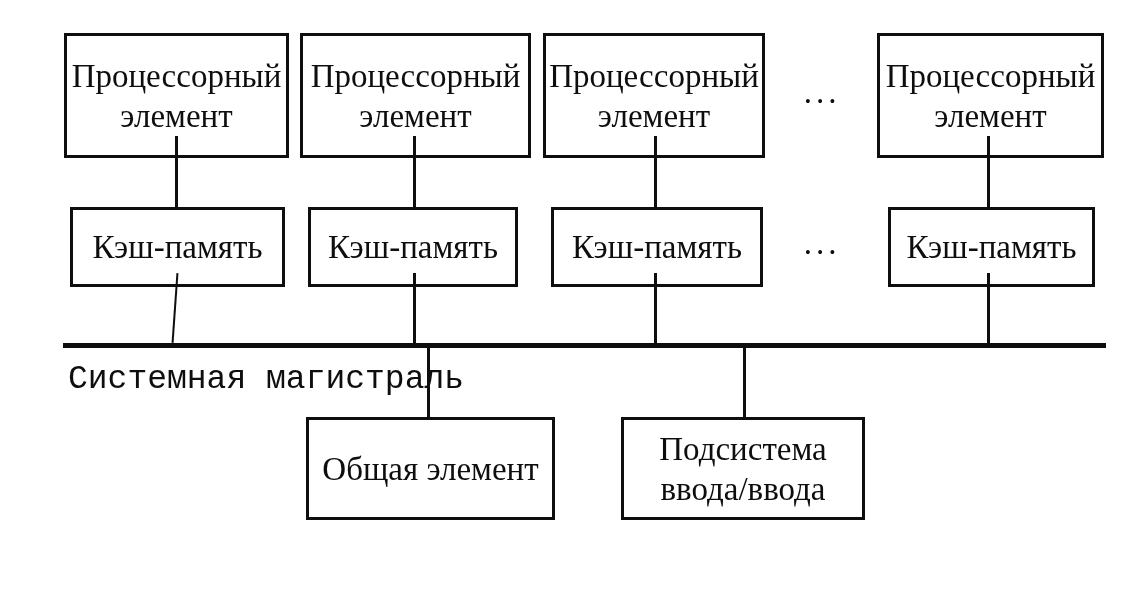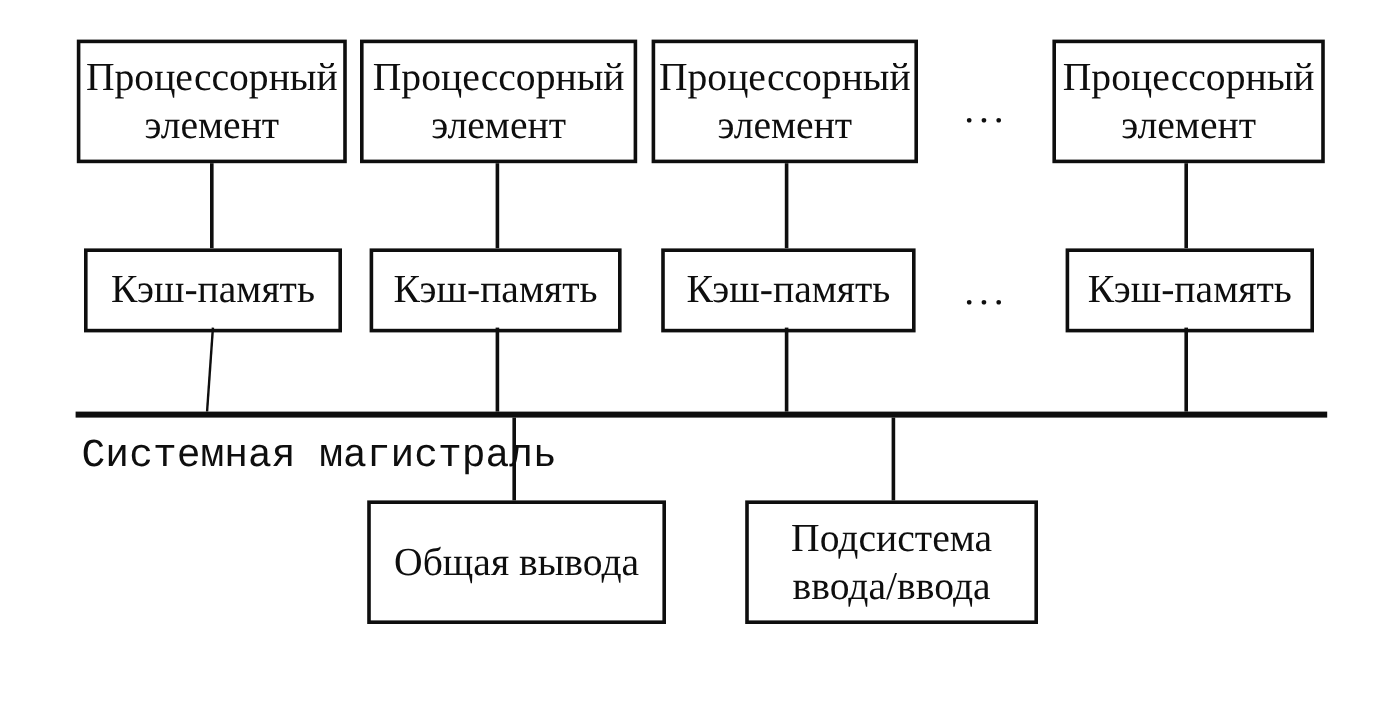--- a/index.html
+++ b/index.html
@@ -22,22 +22,22 @@
     border: 3px solid #0e0e0e;
     background: #ffffff;
     display: flex;
     align-items: center;
     justify-content: center;
     text-align: center;
     font-size: 33px;
     line-height: 40px;
     color: #0e0e0e;
   }
-  .proc { top: 33px; height: 103px; }
-  .cache { top: 207px; height: 70px; text-align: center; }
+  .proc { top: 33px; height: 125px; }
+  .cache { top: 207px; height: 80px; text-align: center; }
   .vline {
     position: absolute;
     width: 3px;
     background: #0e0e0e;
   }
   .vline.top-set { top: 136px; height: 71px; }
   .vline.mid-set { top: 273px; height: 70px; }
   .vline.bottom-set { top: 348px; height: 70px; }
   #bus {
     position: absolute;
@@ -135,19 +135,19 @@
   <div class="vline mid-set" id="cb-line-3"></div>
   <div class="vline mid-set" id="cb-line-4"></div>
 
   <div id="bus"></div>
   <div id="bus-label">Системная магистраль</div>
 
   <div class="vline bottom-set" id="mem-line"></div>
   <div class="vline bottom-set" id="io-line"></div>
 
   <div class="box" id="mem-box">
-    <span>Общая вывода</span>
+    <span>Общая элемент</span>
   </div>
   <div class="box" id="io-box">
     <span>Подсистема ввода/ввода</span>
   </div>
 
 </div>
 
 </body></html>

